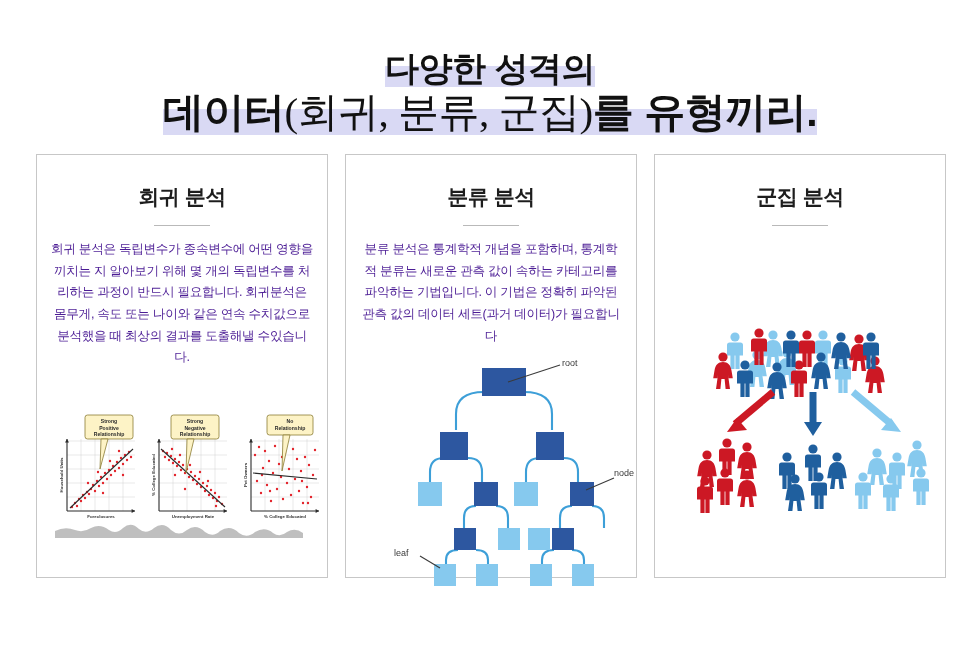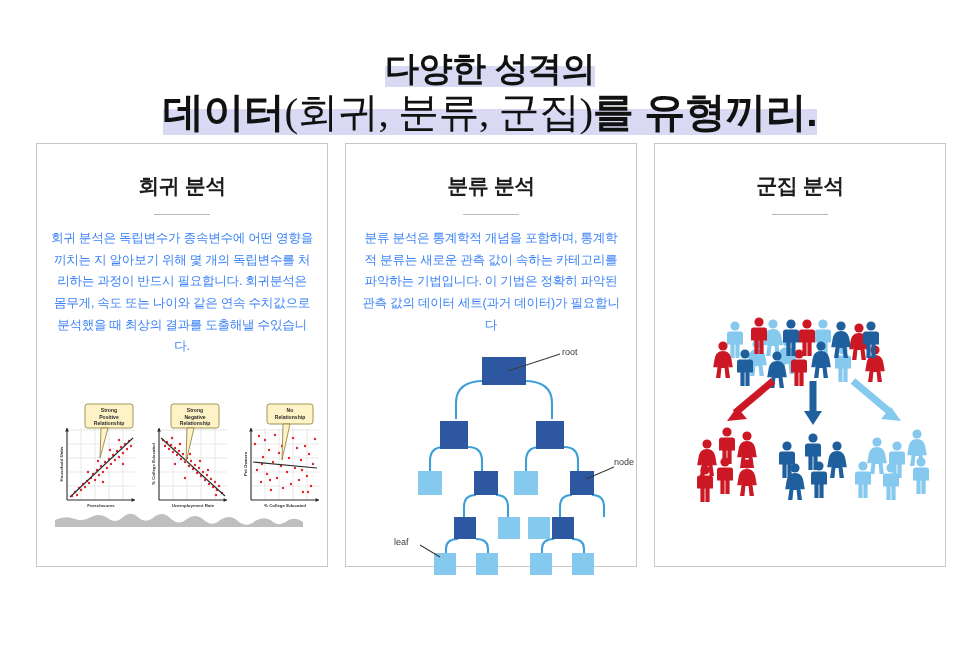--- a/index.html
+++ b/index.html
@@ -34,31 +34,32 @@
     position: absolute; top: 143px; left: 36px;
     width: 910px; height: 424px;
     display: flex; justify-content: space-between;
   }
   .card {
     width: 292px; height: 424px;
     border: 1px solid #c7c7c7;
     background: #ffffff;
     display: flex; flex-direction: column; align-items: center;
     padding-top: 28px;
+    margin-top: 11px;
   }
   .card-title {
     font-size: 21px; font-weight: 700; color: #1d1d1d;
     letter-spacing: -0.5px;
   }
   .card-divider {
     width: 56px; height: 1px; background: #b9b9b9;
     margin: 14px 0 13px 0;
   }
   .card-body {
-    font-size: 12.6px; line-height: 1.72; color: #3b82f6;
+    font-size: 12.6px; line-height: 1.72; color: #4c1d95;
     text-align: center; padding: 0 14px; letter-spacing: -0.3px;
   }
   .card-figure {
     flex: 1; width: 100%; position: relative;
     display: flex; align-items: center; justify-content: flex-end;
   }
 
   
   .treefig { width: 272px; height: 205px; }
 

